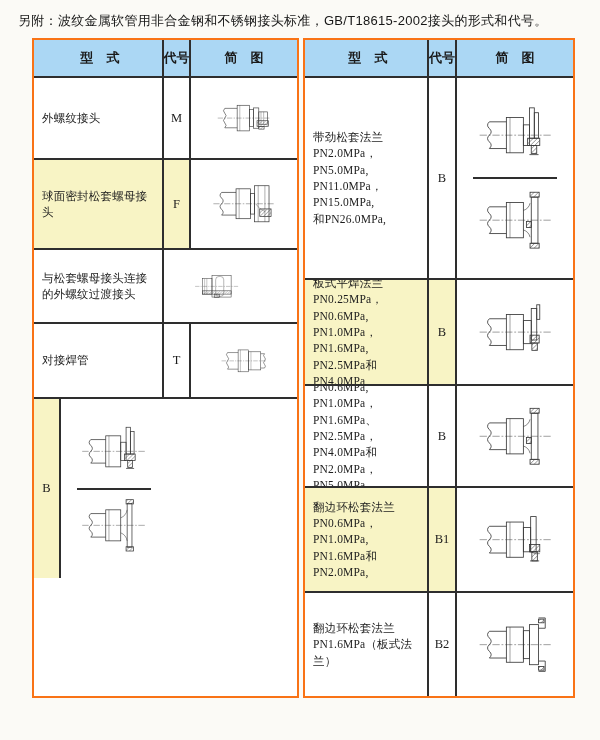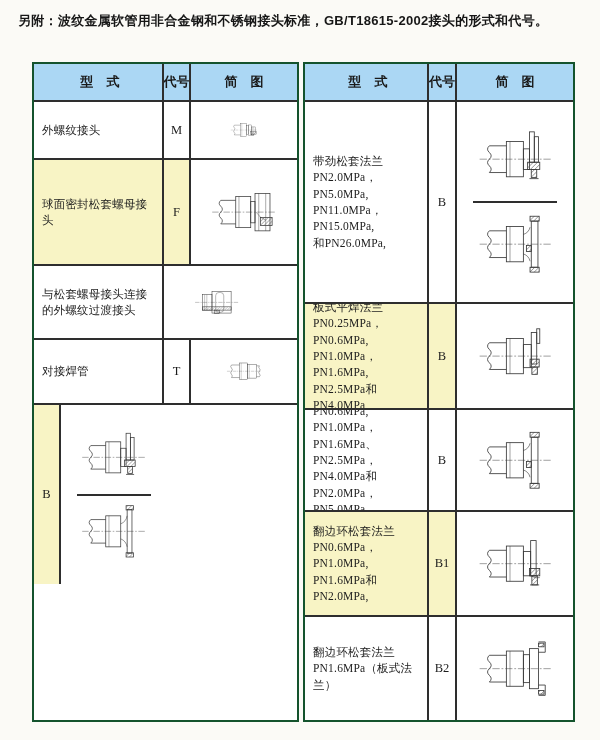--- a/index.html
+++ b/index.html
@@ -6,25 +6,25 @@
   body{
     width:600px;height:740px;position:relative;
     background:#fbfaf6;
     font-family:"Liberation Serif","DejaVu Serif",serif;
     color:#1c1c1c;
     overflow:hidden;
   }
   .doc-title{
     position:absolute;left:18px;top:12px;
     font-family:"Liberation Sans","DejaVu Sans",sans-serif;
-    font-weight:bold;font-size:13px;color:#161616;
+    font-weight:normal;font-size:13px;color:#161616;
     white-space:nowrap;letter-spacing:.3px;
   }
   .tables{position:absolute;left:32px;top:38px;display:flex;}
-  .tbl{border:2px solid #14532d;background:#ffffff;margin-top:24px;}
+  .tbl{border:2px solid #f97316;background:#ffffff;}
   .tbl-right{margin-left:4px;}
   .trow{display:flex;border-bottom:2px solid #2e2e2e;box-sizing:border-box;}
   .trow:last-child{border-bottom:none;}
   .cell{border-right:2px solid #2e2e2e;box-sizing:border-box;display:flex;align-items:center;overflow:hidden;}
   .cell:last-child{border-right:none;}
   
   .tbl-left  .c-type{width:130px;}
   .tbl-left  .c-code{width:27px;}
   .tbl-left  .c-diag{width:106px;}
   .tbl-right .c-type{width:124px;}
@@ -187,37 +187,37 @@
           <span>型　式</span>
         </div>
       <div class="cell c-code th">
           <span>代号</span>
         </div>
       <div class="cell c-diag th" style="flex-direction:row;align-items:center;justify-content:center">
           <span>简　图</span>
         </div>
     </div>
 
-    <div class="trow" style="height:58px">
+    <div class="trow" style="height:82px">
       <div class="cell c-type">
           <span>外螺纹接头</span>
         </div>
       <div class="cell c-code">
           <span>M</span>
         </div>
       <div class="cell c-diag">
           <div class="dsub">
             <svg class="dsvg" viewBox="0 0 130 100">
               <use href="#g-male-thread"></use>
             </svg>
           </div>
         </div>
     </div>
 
-    <div class="trow hl" style="height:106px">
+    <div class="trow hl" style="height:90px">
       <div class="cell c-type">
           <span>球面密封松套螺母接头</span>
         </div>
       <div class="cell c-code">
           <span>F</span>
         </div>
       <div class="cell c-diag">
           <div class="dsub">
             <svg class="dsvg" viewBox="0 0 130 100">
               <use href="#g-swivel-nut"></use>
@@ -233,21 +233,21 @@
       <div class="cell c-diag">
           <div class="dsub">
             <svg class="dsvg" viewBox="0 0 130 100">
               <use href="#g-nipple-mm"></use>
             </svg>
           </div>
         </div>
     </div>
 
 
-    <div class="trow" style="height:65px">
+    <div class="trow" style="height:75px">
       <div class="cell c-type">
           <span>对接焊管</span>
         </div>
       <div class="cell c-code">
           <span>T</span>
         </div>
       <div class="cell c-diag">
           <div class="dsub">
             <svg class="dsvg" viewBox="0 0 130 100">
               <use href="#g-butt-weld"></use>

